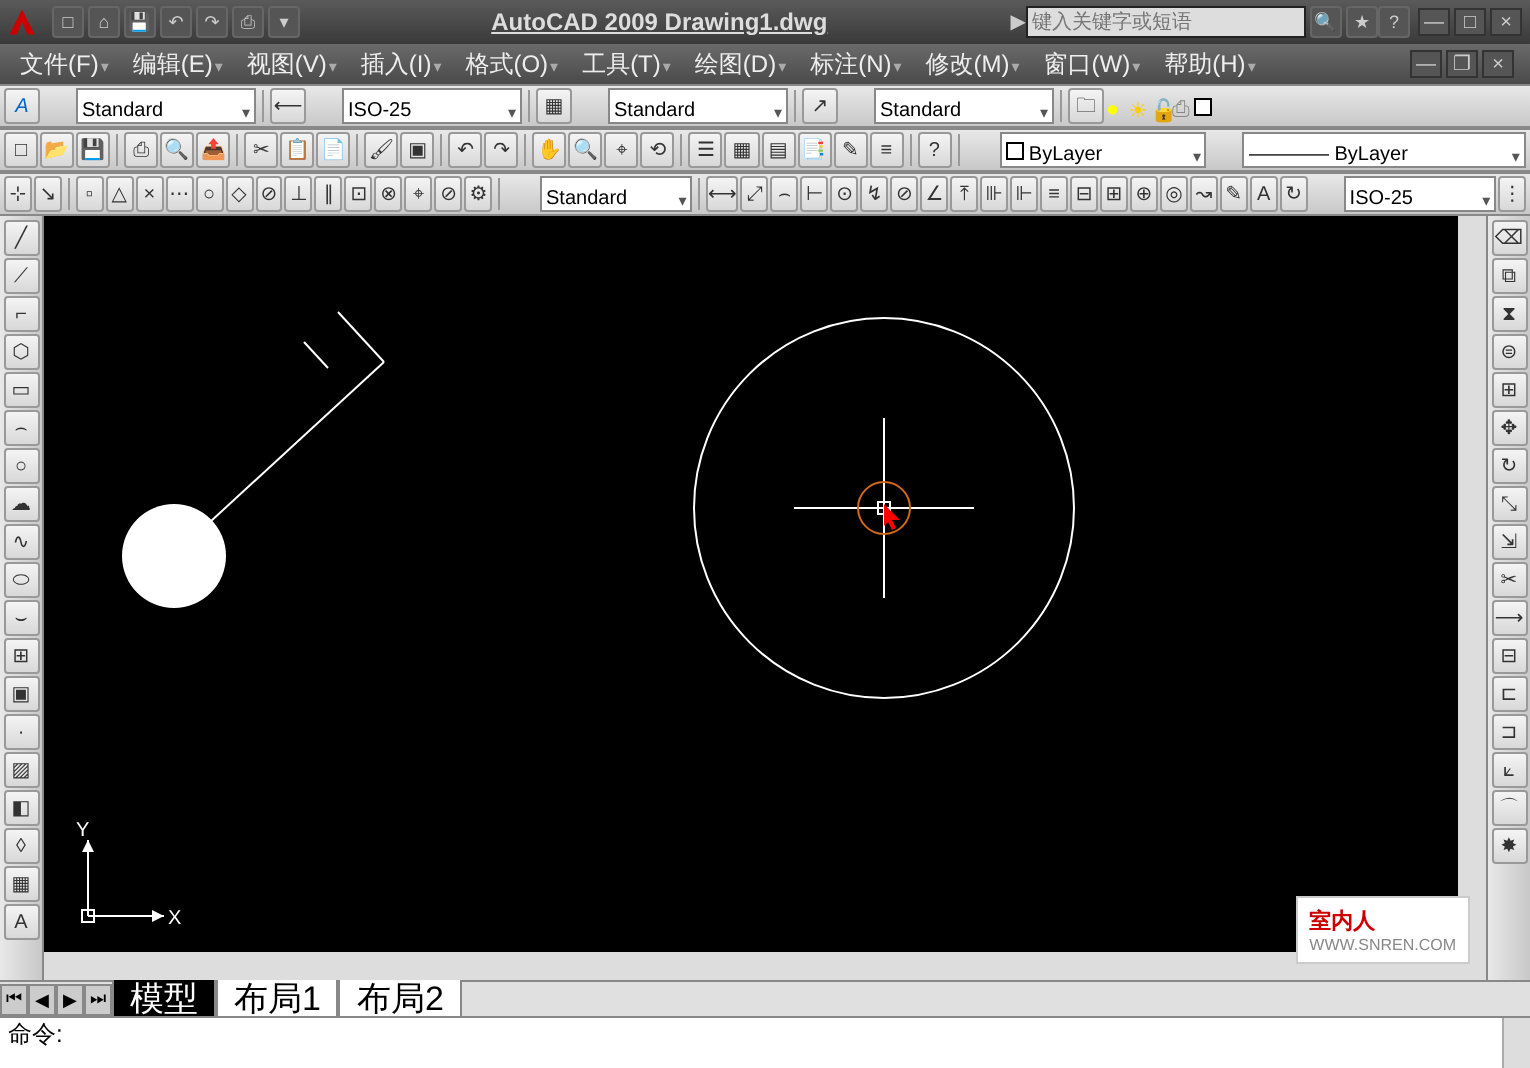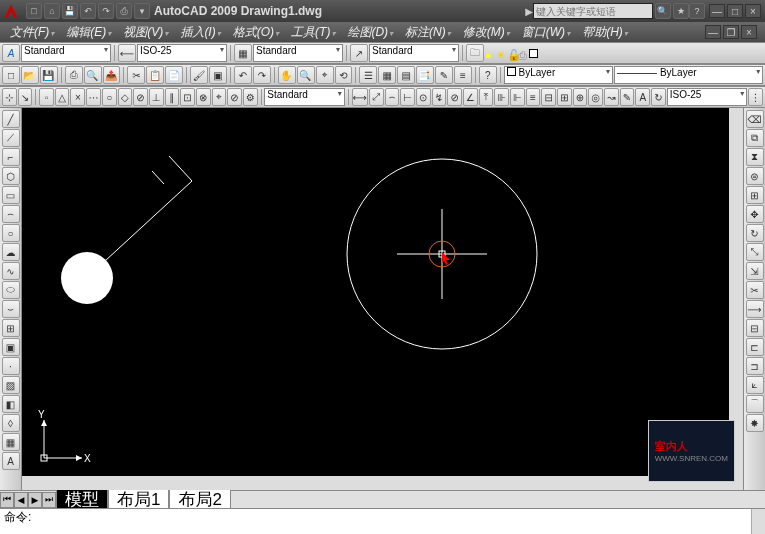--- a/index.html
+++ b/index.html
@@ -2,38 +2,38 @@
 <html><head>
 <meta charset="utf-8">
 <style>
 * { margin: 0; padding: 0; box-sizing: border-box; font-family: "SimSun", "Microsoft YaHei", sans-serif; }
 body { width: 765px; height: 534px; background: #3f3f3f; overflow: hidden; font-size: 11px; }
 .titlebar { height: 22px; background: linear-gradient(#5a5a5a,#3a3a3a); display: flex; align-items: center; color: #ddd; }
 .logo { width: 22px; height: 22px; display: flex; align-items: center; justify-content: center; }
 .logo svg { width: 18px; height: 18px; }
 .qat { display: flex; gap: 2px; padding: 0 4px; }
 .qat-btn { width: 16px; height: 16px; background: #555; border: 1px solid #666; border-radius: 2px; display:flex;align-items:center;justify-content:center;font-size:9px;color:#ccc;}
-.title-text { flex: 1; font-weight: bold; font-size: 12px; }
-.search-box { width: 120px; height: 16px; background: #ddd; border: 1px solid #222; padding: 0 2px; font-size: 10px; color: #666; }
+.title-text { flex: 1; text-align: center; font-weight: bold; font-size: 12px; text-decoration: underline; }
+.search-box { width: 140px; height: 16px; background: #ddd; border: 1px solid #222; padding: 0 2px; font-size: 10px; color: #666; }
 .win-btns { display: flex; gap: 2px; padding: 0 4px; }
 .win-btn { width: 16px; height: 14px; background: #555; border: 1px solid #333; display:flex;align-items:center;justify-content:center;font-size:10px;color:#ccc;}
 .menubar { height: 20px; background: linear-gradient(#6a6a6a,#4a4a4a); display: flex; align-items: center; padding: 0 4px; }
-.menu-item { padding: 4px 6px; color: #eee; font-size: 12px; cursor: default; font-style: italic; }
+.menu-item { padding: 4px 6px; color: #eee; font-size: 12px; cursor: default; }
 .menu-dd { font-size: 8px; color: #aaa; margin-left: 1px; }
 .toolbar-row { height: 22px; background: linear-gradient(#e8e8e8,#c8c8c8); border-top: 1px solid #888; border-bottom: 1px solid #888; display: flex; align-items: center; padding: 0 2px; gap: 1px; }
 .tb-btn { width: 18px; height: 18px; background: linear-gradient(#f4f4f4,#d8d8d8); border: 1px solid #999; border-radius: 2px; display:flex;align-items:center;justify-content:center;font-size:10px;color:#333;cursor:default;}
 .tb-sep { width: 1px; height: 16px; background: #999; margin: 0 2px; }
-.combo { height: 18px; background: #fff; border: 1px solid #888; font-size: 10px; padding: 0 2px; display:flex;align-items:flex-start;justify-content:space-between;}
+.combo { height: 18px; background: #fff; border: 1px solid #888; font-size: 10px; padding: 0 2px; display:flex;align-items:flex-end;justify-content:space-between;margin-left:17px;}
 .combo-arrow { font-size: 8px; color: #555; }
 .main-area { display: flex; height: 382px; }
 .vtoolbar { width: 22px; background: linear-gradient(90deg,#e8e8e8,#c8c8c8); border-right: 1px solid #888; display:flex;flex-direction:column;padding:2px 0;gap:1px;align-items:center;}
 .vtoolbar.right { border-left: 1px solid #888; border-right: none; }
 .canvas { flex: 1; background: #000; position: relative; }
 .ucs { position: absolute; bottom: 20px; left: 10px; }
-.watermark { position: absolute; bottom: 8px; right: 8px; background: #0f172a; padding: 18px 6px; font-size: 11px; color: #c00; border: 1px solid #ccc; margin-top: 44px; }
+.watermark { position: absolute; bottom: 8px; right: 8px; background: #ffffff; padding: 4px 6px; font-size: 11px; color: #c00; border: 1px solid #ccc; margin-top: 44px; }
 .watermark-sub { font-size: 8px; color: #888; }
 .tabs-row { height: 18px; background: #e0e0e0; display: flex; align-items: center; border-top: 1px solid #888; }
 .tab-nav { width: 14px; height: 16px; background: #ccc; border: 1px solid #888; display:flex;align-items:center;justify-content:center;font-size:9px;}
 .tab { padding: 1px 8px; background: #fff; border: 1px solid #888; font-size: 17px; }
 .tab.active { background: #000; color: #fff; }
 .cmdline { background: #fff; border-top: 1px solid #888; height: 50px; font-family: "SimSun", monospace; font-size: 12px; padding: 1px 4px; overflow: hidden; line-height: 14px; position:relative; }
 .cmdline .scroll-v { position:absolute; right:0; top:0; bottom:0; width:14px; background:#ddd; border-left:1px solid #aaa;}
 .layer-swatch { display:inline-flex;align-items:center;gap:2px;}
 .sw { width:9px;height:9px;}
 .scrollbar-v { position:absolute; right:0; top:0; bottom:0; width:14px; background:#ddd; }

